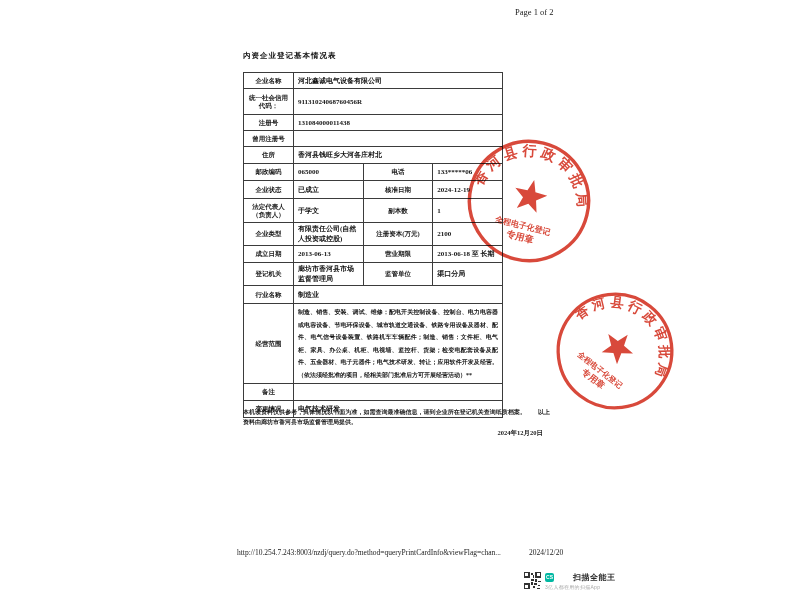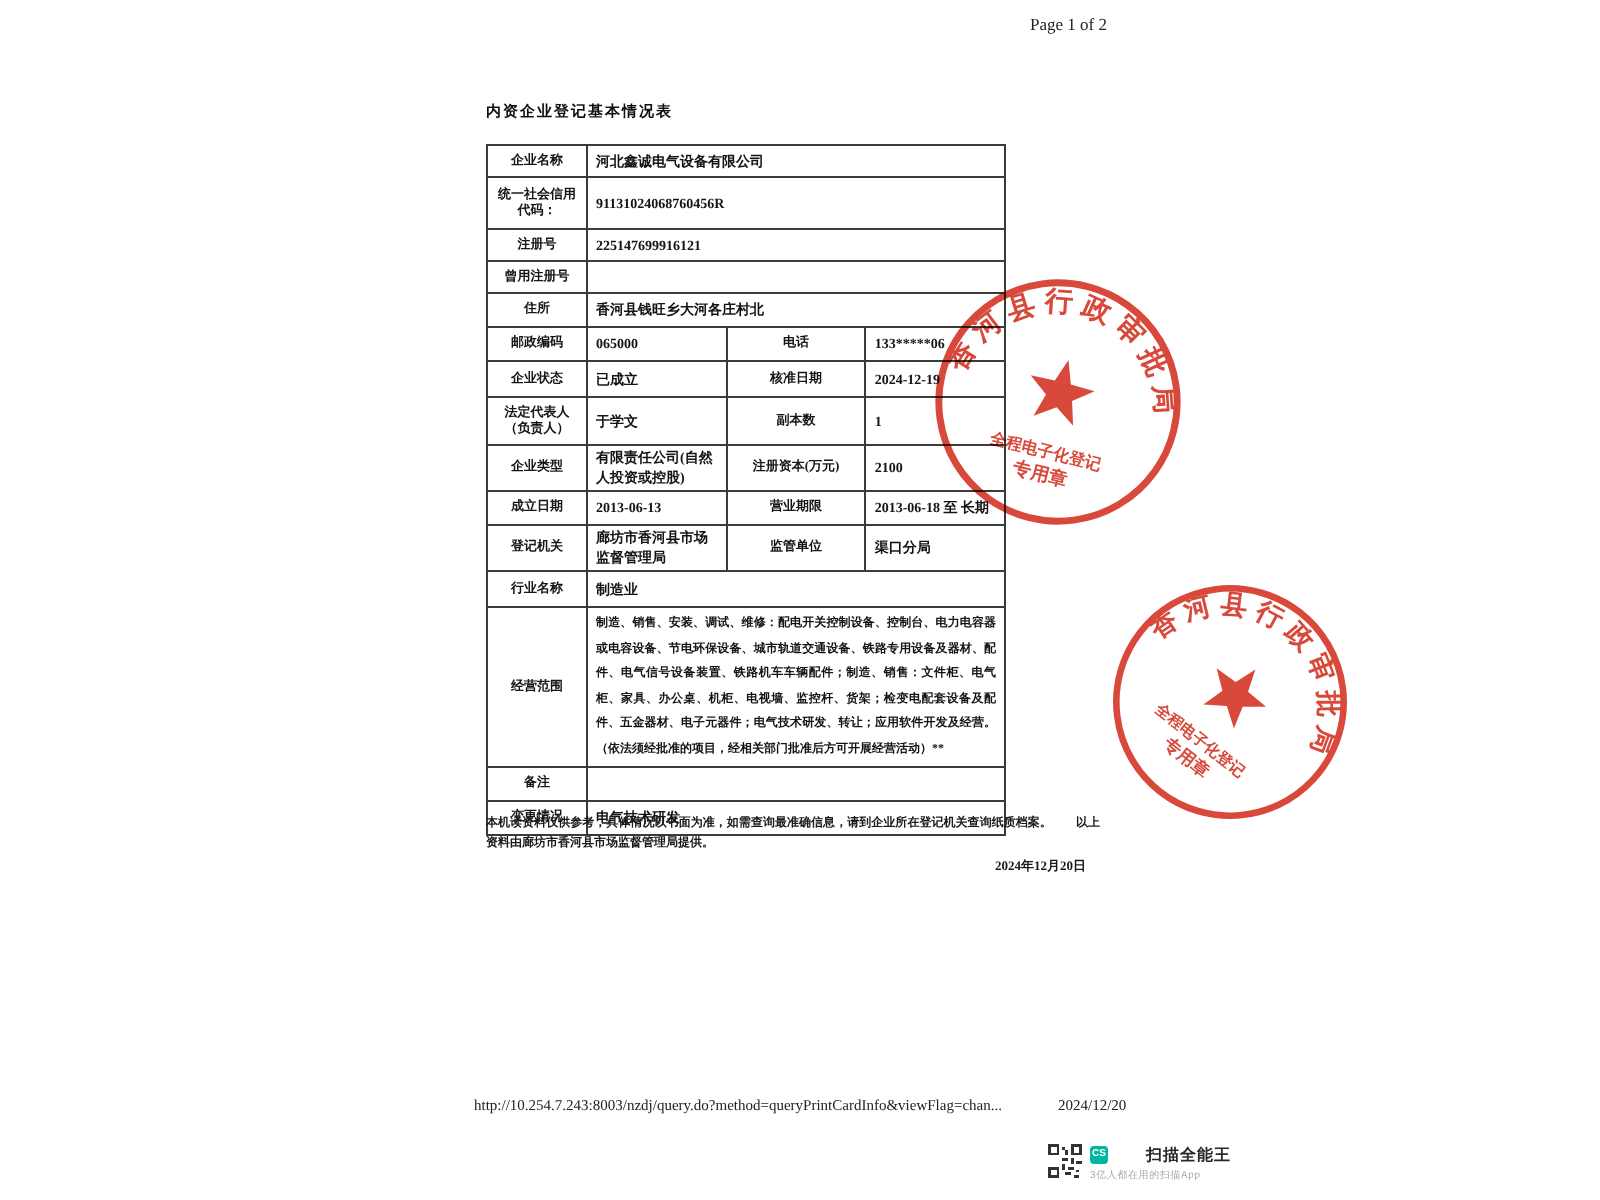--- a/index.html
+++ b/index.html
@@ -90,21 +90,21 @@
       <tr class="h16">
     <td class="lbl">企业名称</td>
     <td class="val" colspan="3">河北鑫诚电气设备有限公司</td>
   </tr>
   <tr class="h26">
     <td class="lbl">统一社会信用代码：</td>
     <td class="val" colspan="3">91131024068760456R</td>
   </tr>
   <tr class="h16">
     <td class="lbl">注册号</td>
-    <td class="val" colspan="3">225147699916121</td>
+    <td class="val" colspan="3">131084000011438</td>
   </tr>
   <tr class="h16">
     <td class="lbl">曾用注册号</td>
     <td class="val" colspan="3"></td>
   </tr>
   <tr class="h17">
     <td class="lbl">住所</td>
     <td class="val" colspan="3">香河县钱旺乡大河各庄村北</td>
   </tr>
   <tr class="h17">

